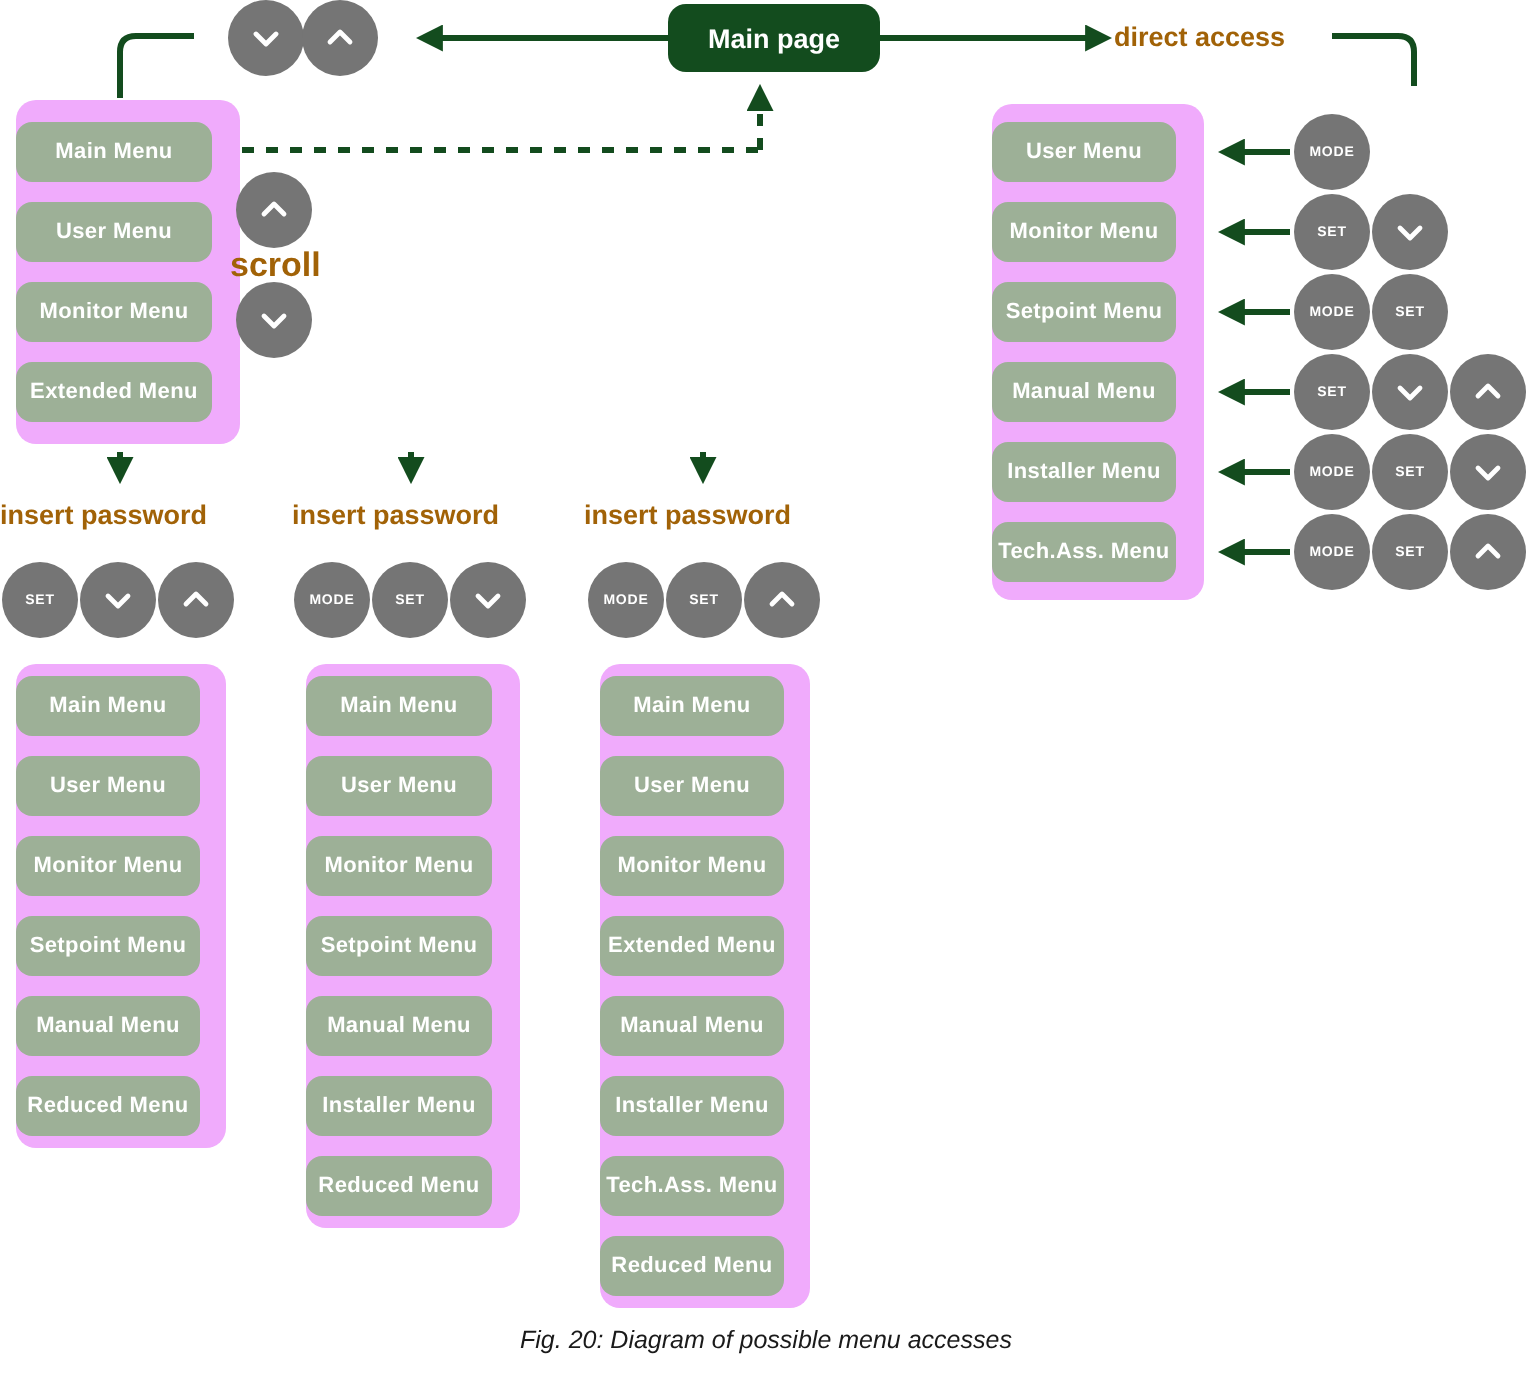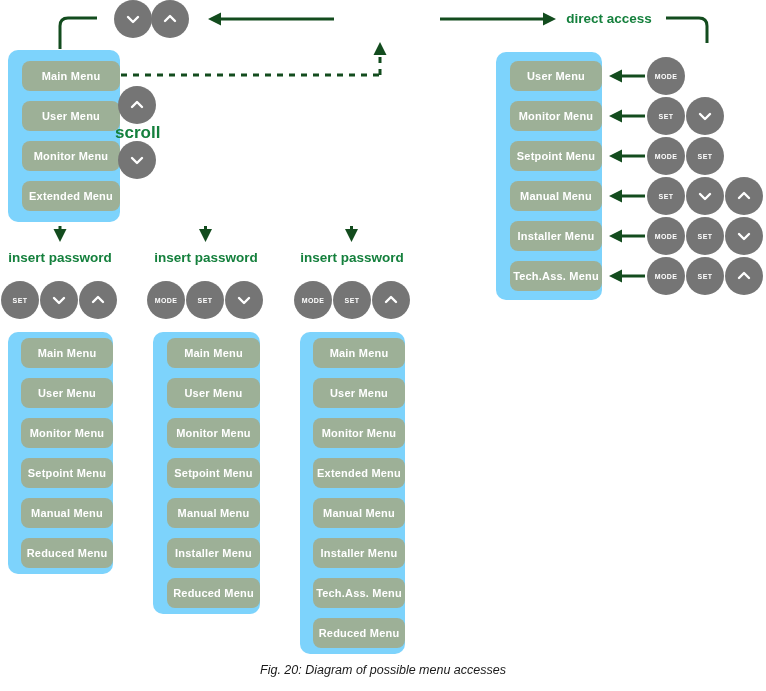--- a/index.html
+++ b/index.html
@@ -5,36 +5,36 @@
   html,body{margin:0;padding:0;background:#ffffff;}
   .stage{
     position:relative;width:766px;height:691px;background:#ffffff;overflow:hidden;
     font-family:"Liberation Sans", sans-serif;
   }
   .wires{position:absolute;left:0;top:0;pointer-events:none;}
   .wire{fill:none;stroke:#134c1e;stroke-width:3;}
   .wire.dashed{stroke-dasharray:6 6;}
 
   .panel{
-    position:absolute;background:#7dd3fc;border-radius:10px;
-    display:flex;flex-direction:column;align-items:flex-end;gap:10px;box-sizing:border-box;
+    position:absolute;background:#f0abfc;border-radius:10px;
+    display:flex;flex-direction:column;align-items:flex-start;gap:10px;box-sizing:border-box;
   }
   .menu-btn{
     background:#9db097;color:#ffffff;border-radius:8px;height:30px;flex:0 0 30px;
     display:flex;align-items:center;justify-content:center;
     font-size:11px;font-weight:bold;letter-spacing:.2px;white-space:nowrap;
   }
   .key{
     position:absolute;width:38px;height:38px;border-radius:50%;background:#757575;
     display:flex;align-items:center;justify-content:center;
     color:#ffffff;font-size:7px;font-weight:bold;letter-spacing:.4px;
   }
   .gray-label{
-    position:absolute;color:#15803d;font-weight:bold;font-size:13.5px;
-    text-align:center;white-space:nowrap;
+    position:absolute;color:#a16207;font-weight:bold;font-size:13.5px;
+    text-align:left;white-space:nowrap;
   }
   .main-page{
     position:absolute;left:334px;top:2px;width:106px;height:34px;background:#134c1e;
     border-radius:9px;color:#ffffff;font-size:13.5px;font-weight:bold;
     display:flex;align-items:center;justify-content:center;
   }
   .caption{
     position:absolute;left:0;top:663px;width:766px;text-align:center;
     font-style:italic;font-size:12.5px;color:#1a1a1a;
   }
@@ -70,20 +70,21 @@
   <div class="key" style="left:114px;top:0px">
     <svg width="20" height="20" viewBox="0 0 20 20">
         <polyline points="5,8 10,13 15,8" fill="none" stroke="#fff" stroke-width="2.4" stroke-linecap="round" stroke-linejoin="round"></polyline>
       </svg>
   </div>
   <div class="key" style="left:151px;top:0px">
     <svg width="20" height="20" viewBox="0 0 20 20">
         <polyline points="5,12 10,7 15,12" fill="none" stroke="#fff" stroke-width="2.4" stroke-linecap="round" stroke-linejoin="round"></polyline>
       </svg>
   </div>
+  <div class="main-page">Main page</div>
   <div class="gray-label" style="left:557px;top:11px;width:104px">direct access</div>
 
   <div class="panel" style="left:8px;top:50px;width:112px;height:172px;padding-top:11px">
     <div class="menu-btn" style="width:98px">Main Menu</div>
     <div class="menu-btn" style="width:98px">User Menu</div>
     <div class="menu-btn" style="width:98px">Monitor Menu</div>
     <div class="menu-btn" style="width:98px">Extended Menu</div>
   </div>
 
   <div class="key" style="left:118px;top:86px">

